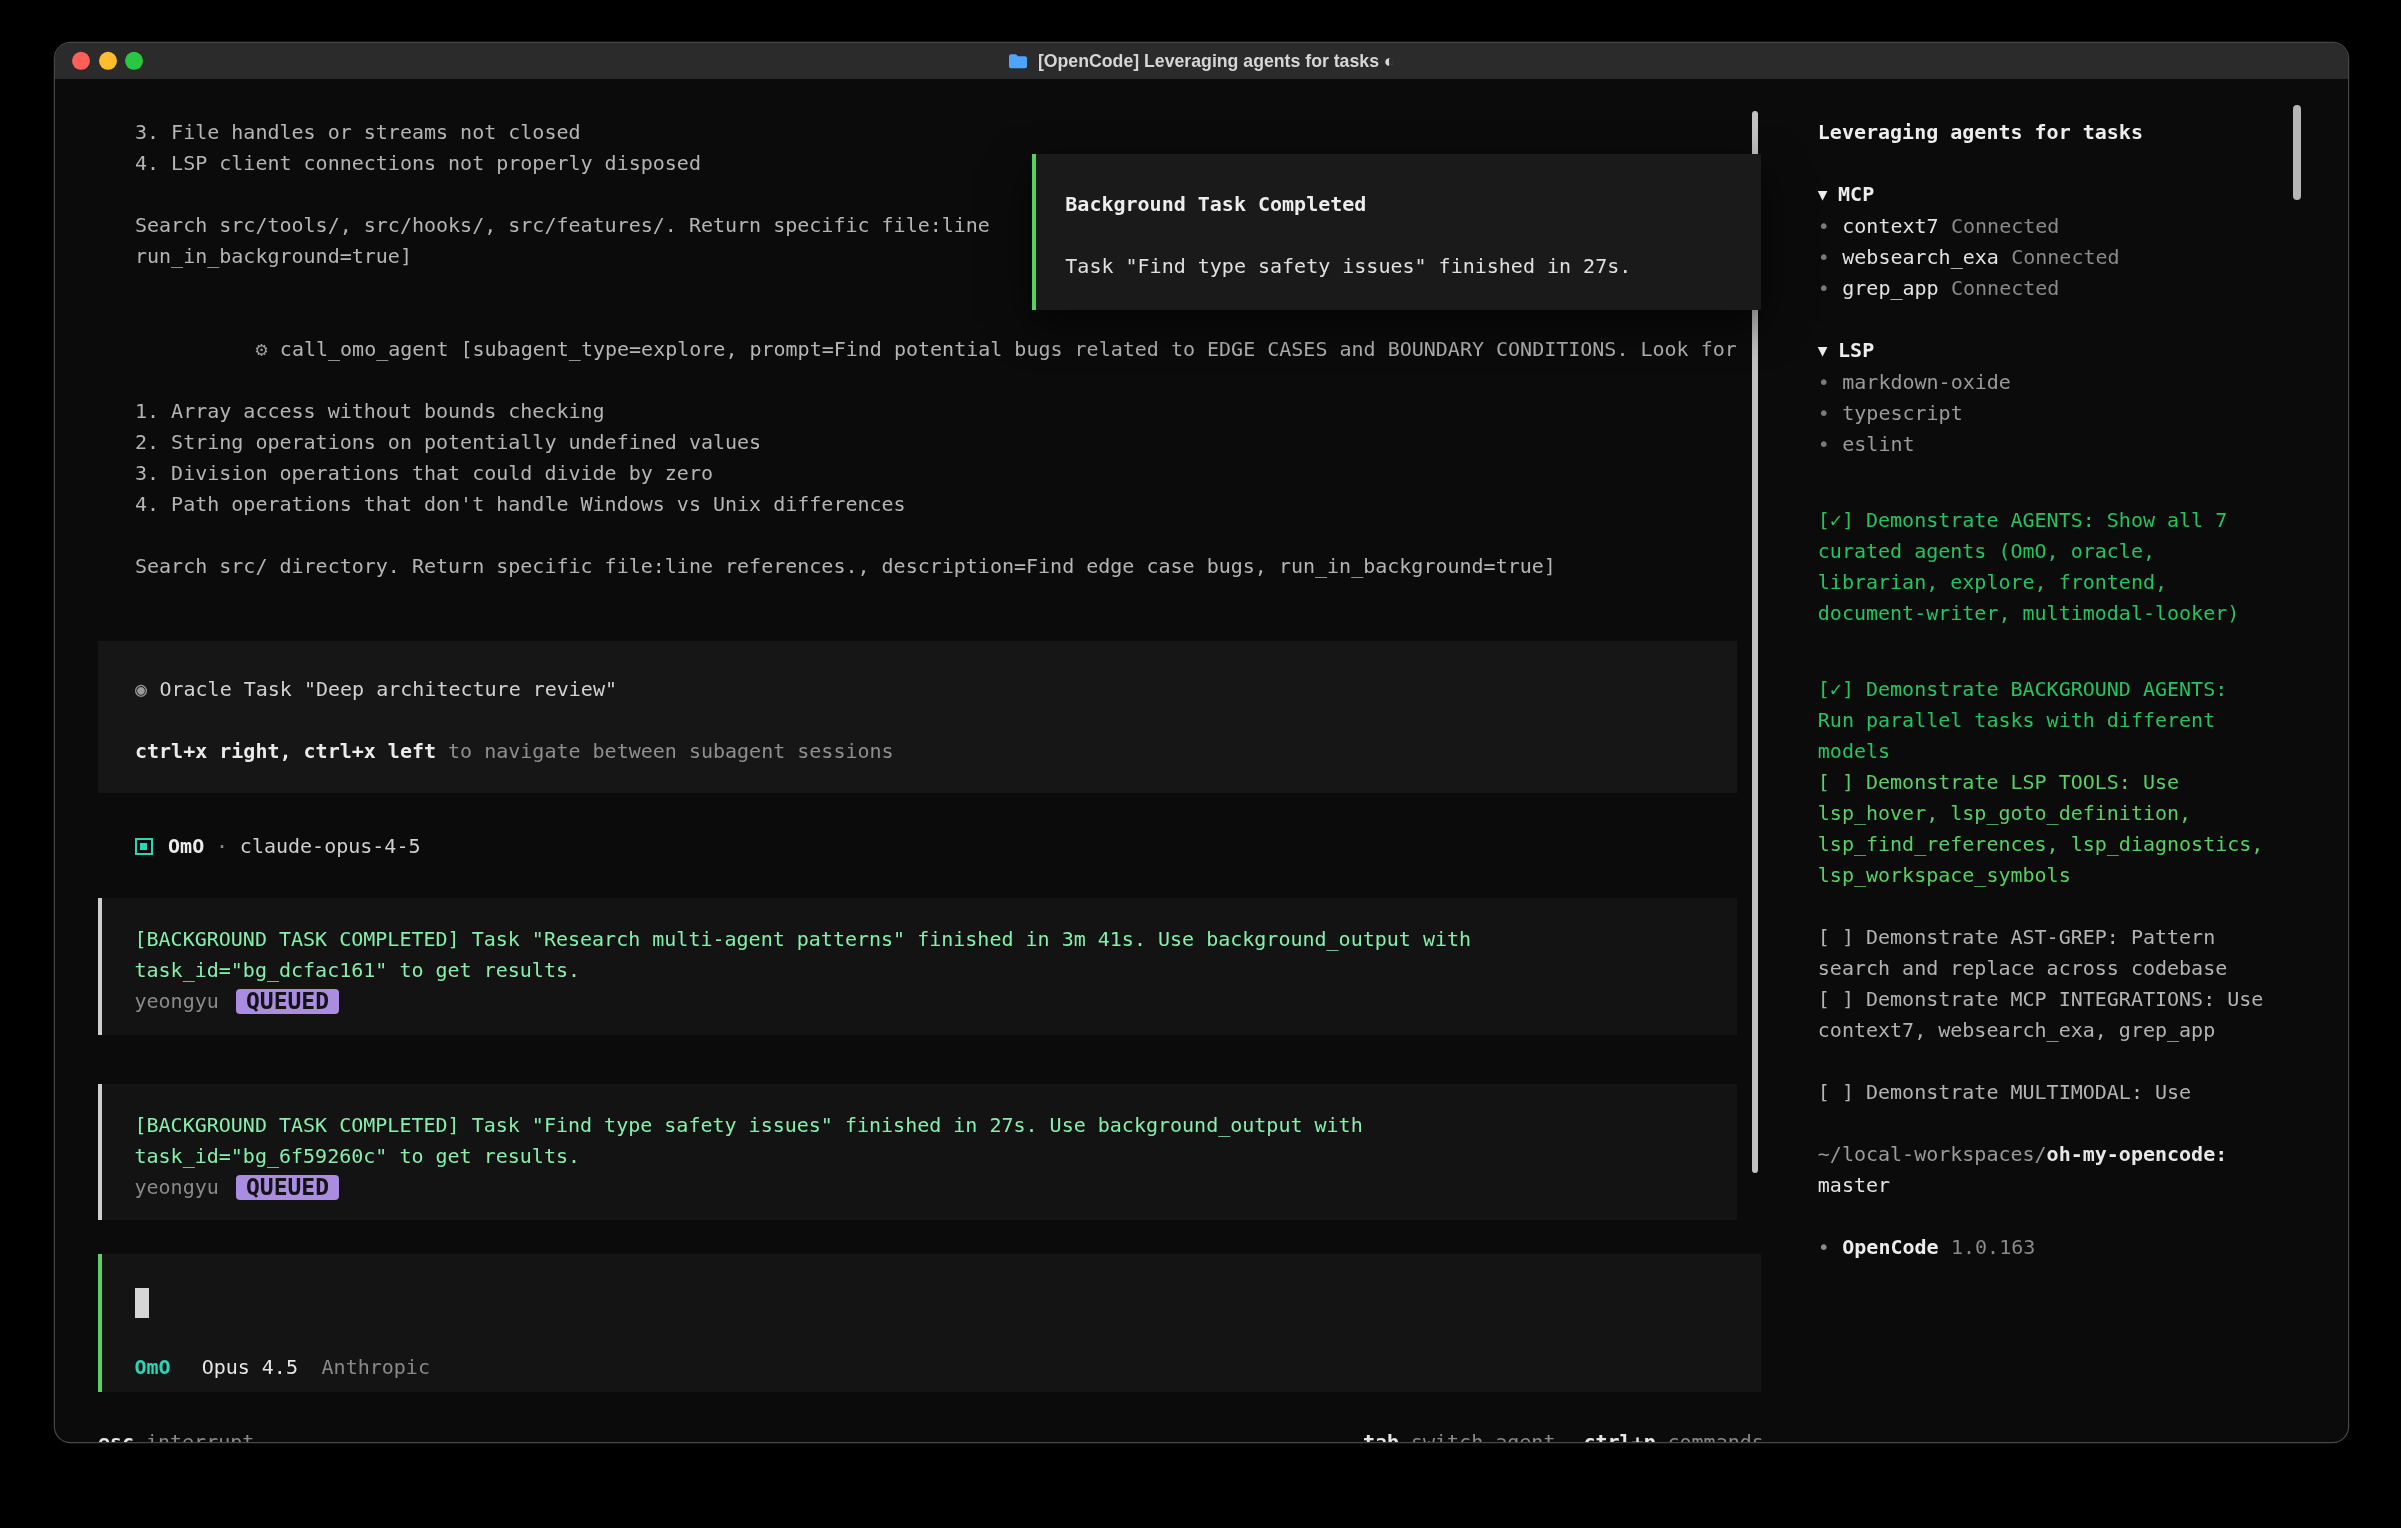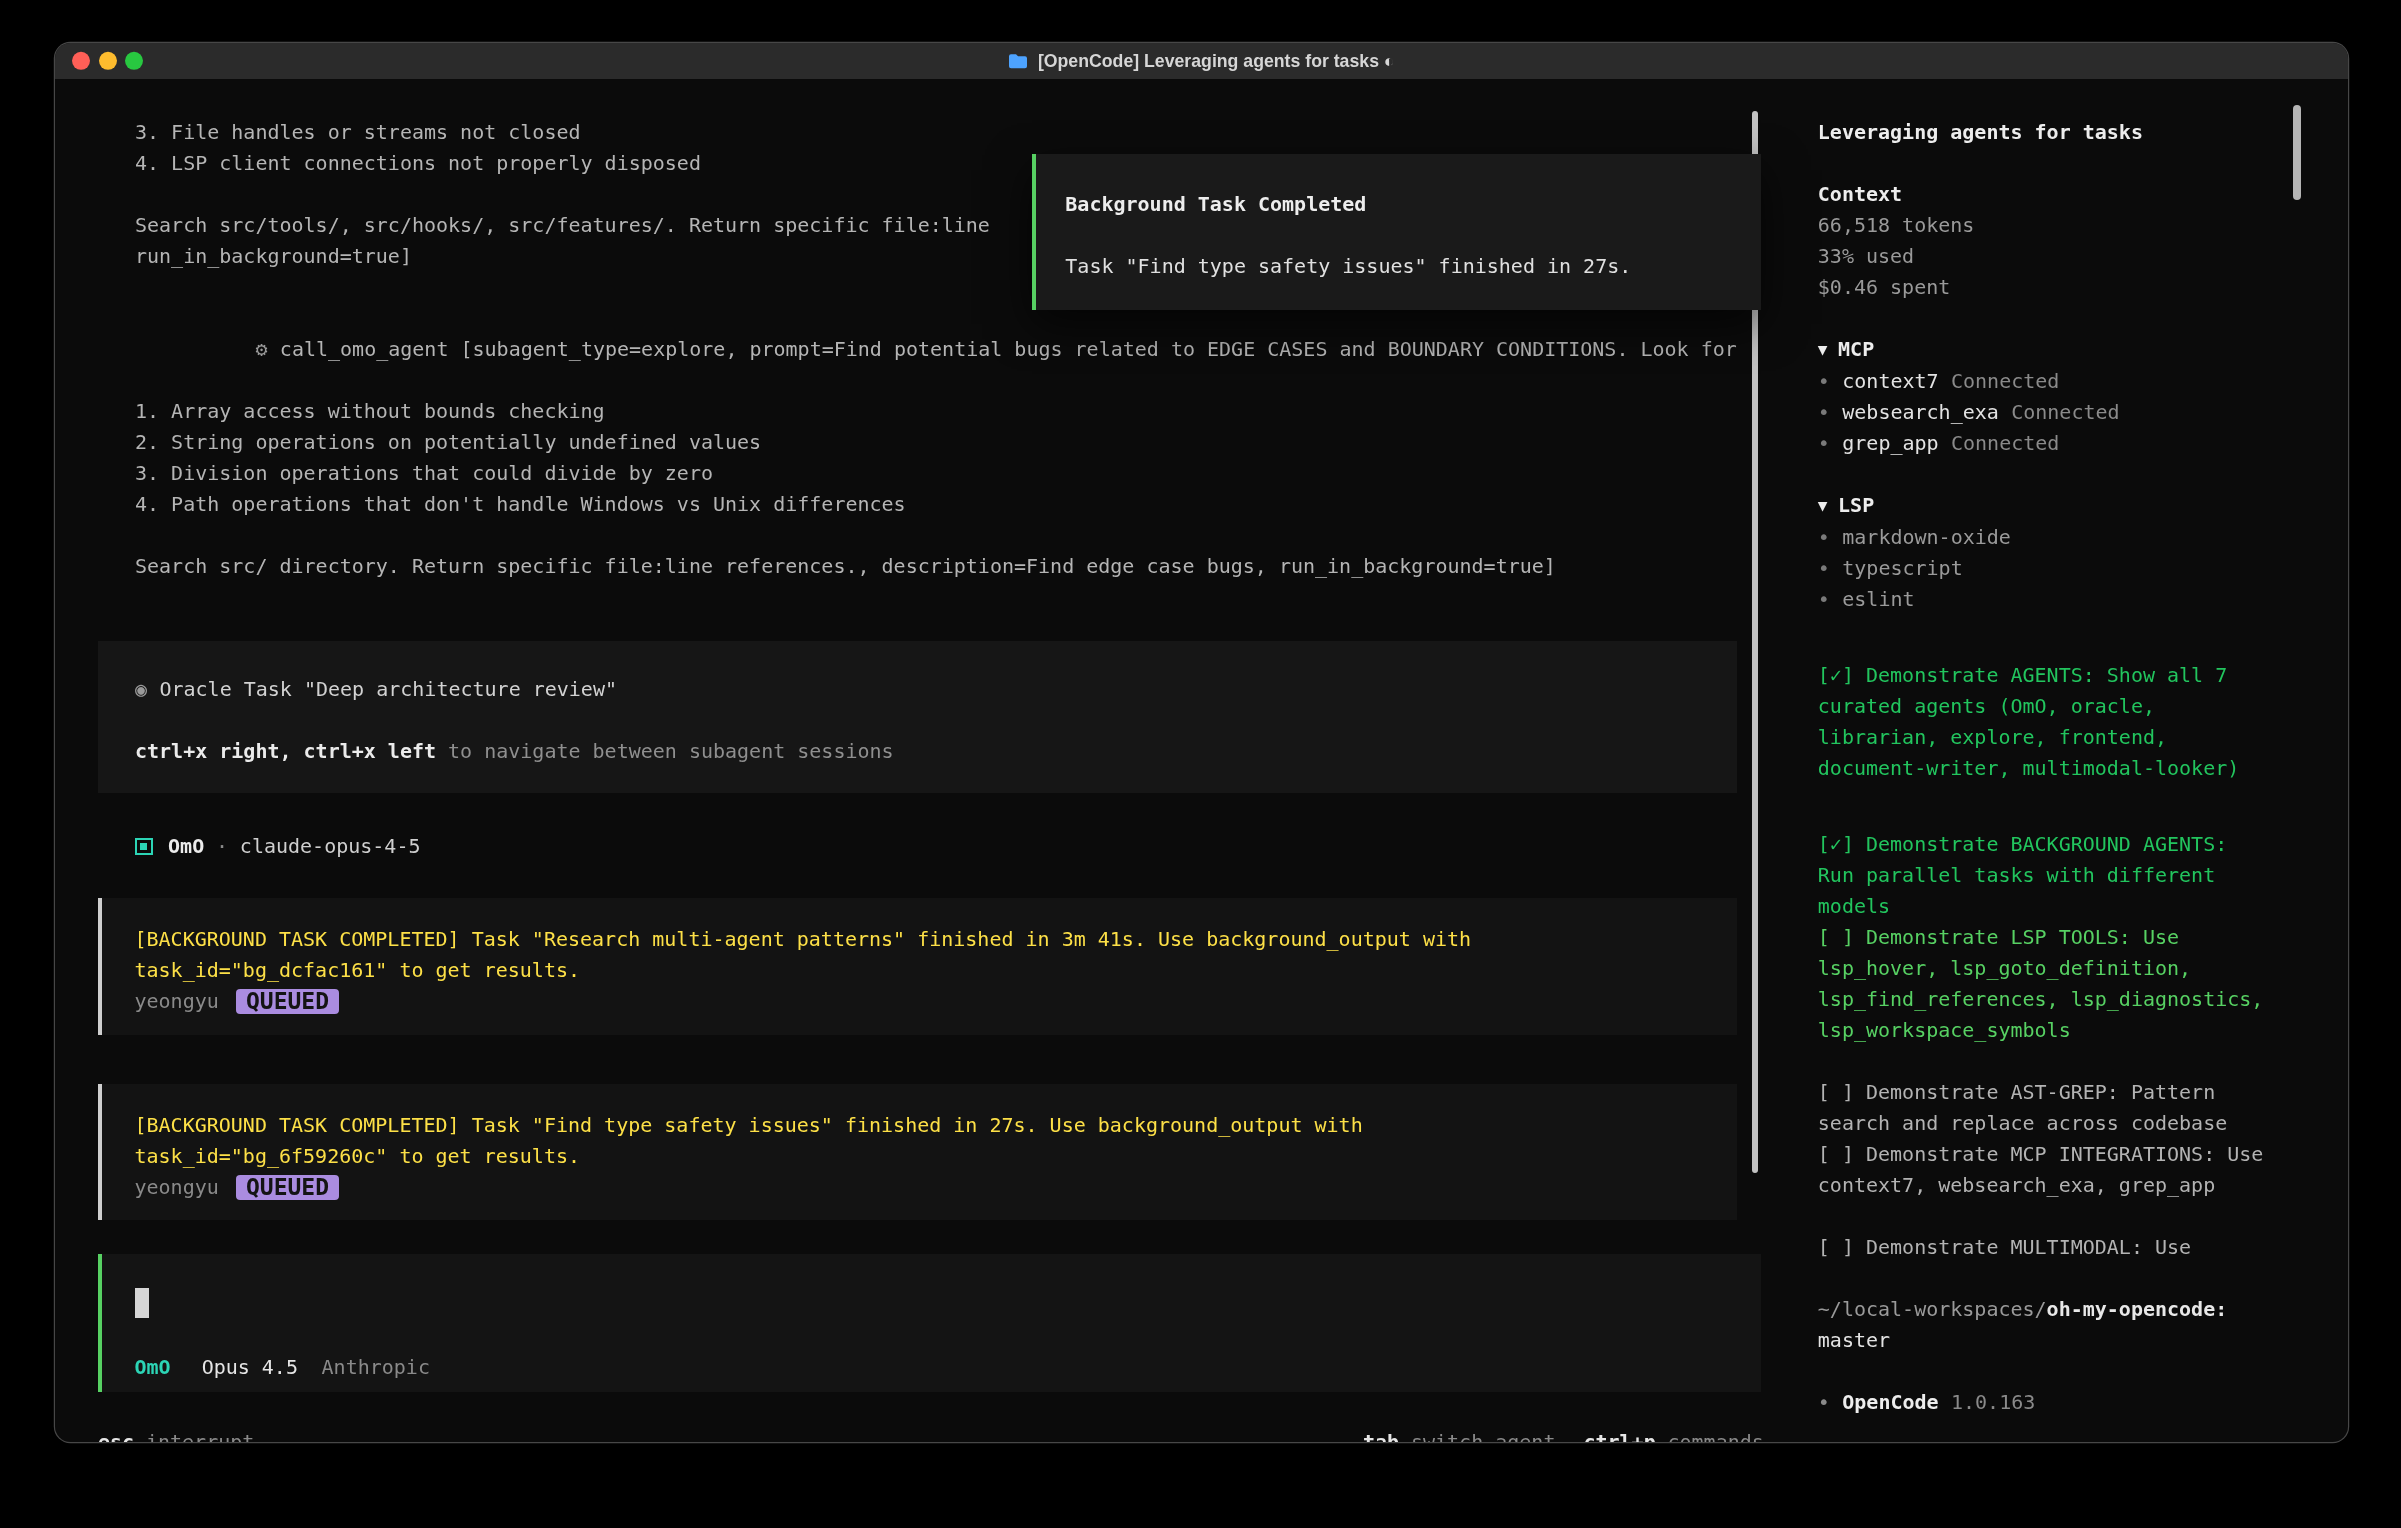--- a/index.html
+++ b/index.html
@@ -55,21 +55,21 @@
   .agent-icon { width:17.7px; height:17.7px; border:2.4px solid #2cd5b6; display:flex; align-items:center; justify-content:center; margin-right:15.4px; }
   .agent-icon-inner { width:7px; height:7px; background:#2cd5b6; display:block; }
   .agent-name { color:#ececec; font-weight:bold; }
   .agent-sep { color:#8a8a8a; margin:0 11.8px; }
   .agent-model { color:#cfcfcf; }
 
   
   .message { margin-left:-37px; background:#131313; border-left:4.1px solid #cfcfcf; padding:26px 23.6px 17.7px 32.5px; }
   .message.first { margin-top:36px; }
   .message.second { margin-top:49px; }
-  .msg-body { white-space:pre; font:inherit; color:#fde047; }
+  .msg-body { white-space:pre; font:inherit; color:#86efac; }
   .msg-footer { display:flex; align-items:center; }
   .msg-author { color:#8a8a8a; }
   .badge { background:#aa8ce0; color:#141414; font-weight:bold; font-size:23px; line-height:25px; padding:0 9.5px; border-radius:4.1px; margin-left:17.7px; }
 
   
   .input-box { margin:34px -24px 0 -37px; background:#141414; border-left:4.1px solid #57d163; padding:34px 0 9.5px 32.5px; }
   .cursor { width:14px; height:29.5px; background:#d6d6d6; }
   .model-row { margin-top:34px; display:flex; align-items:baseline; }
   .mi-agent { color:#2cd5b6; font-weight:bold; }
   .mi-model { color:#e6e6e6; margin-left:31px; }
@@ -227,26 +227,20 @@
         <div class="notif-body">Task "Find type safety issues" finished in 27s.</div>
       </div>
 
       <div class="main-scrollbar"></div>
     </div>
 
     <div class="sidebar">
 
       <div class="side-title">Leveraging agents for tasks</div>
 
-      <div class="side-section">
-        <div class="side-header">Context</div>
-        <div class="side-line dim">66,518 tokens</div>
-        <div class="side-line dim">33% used</div>
-        <div class="side-line dim">$0.46 spent</div>
-      </div>
 
       <div class="side-section">
         <div class="side-header"><span class="caret-icon">▼</span><span>MCP</span></div>
         <div class="side-line"><span class="bullet">•</span><span class="mcp-name">context7</span><span class="mcp-status">Connected</span></div>
         <div class="side-line"><span class="bullet">•</span><span class="mcp-name">websearch_exa</span><span class="mcp-status">Connected</span></div>
         <div class="side-line"><span class="bullet">•</span><span class="mcp-name">grep_app</span><span class="mcp-status">Connected</span></div>
       </div>
 
       <div class="side-section">
         <div class="side-header"><span class="caret-icon">▼</span><span>LSP</span></div>

